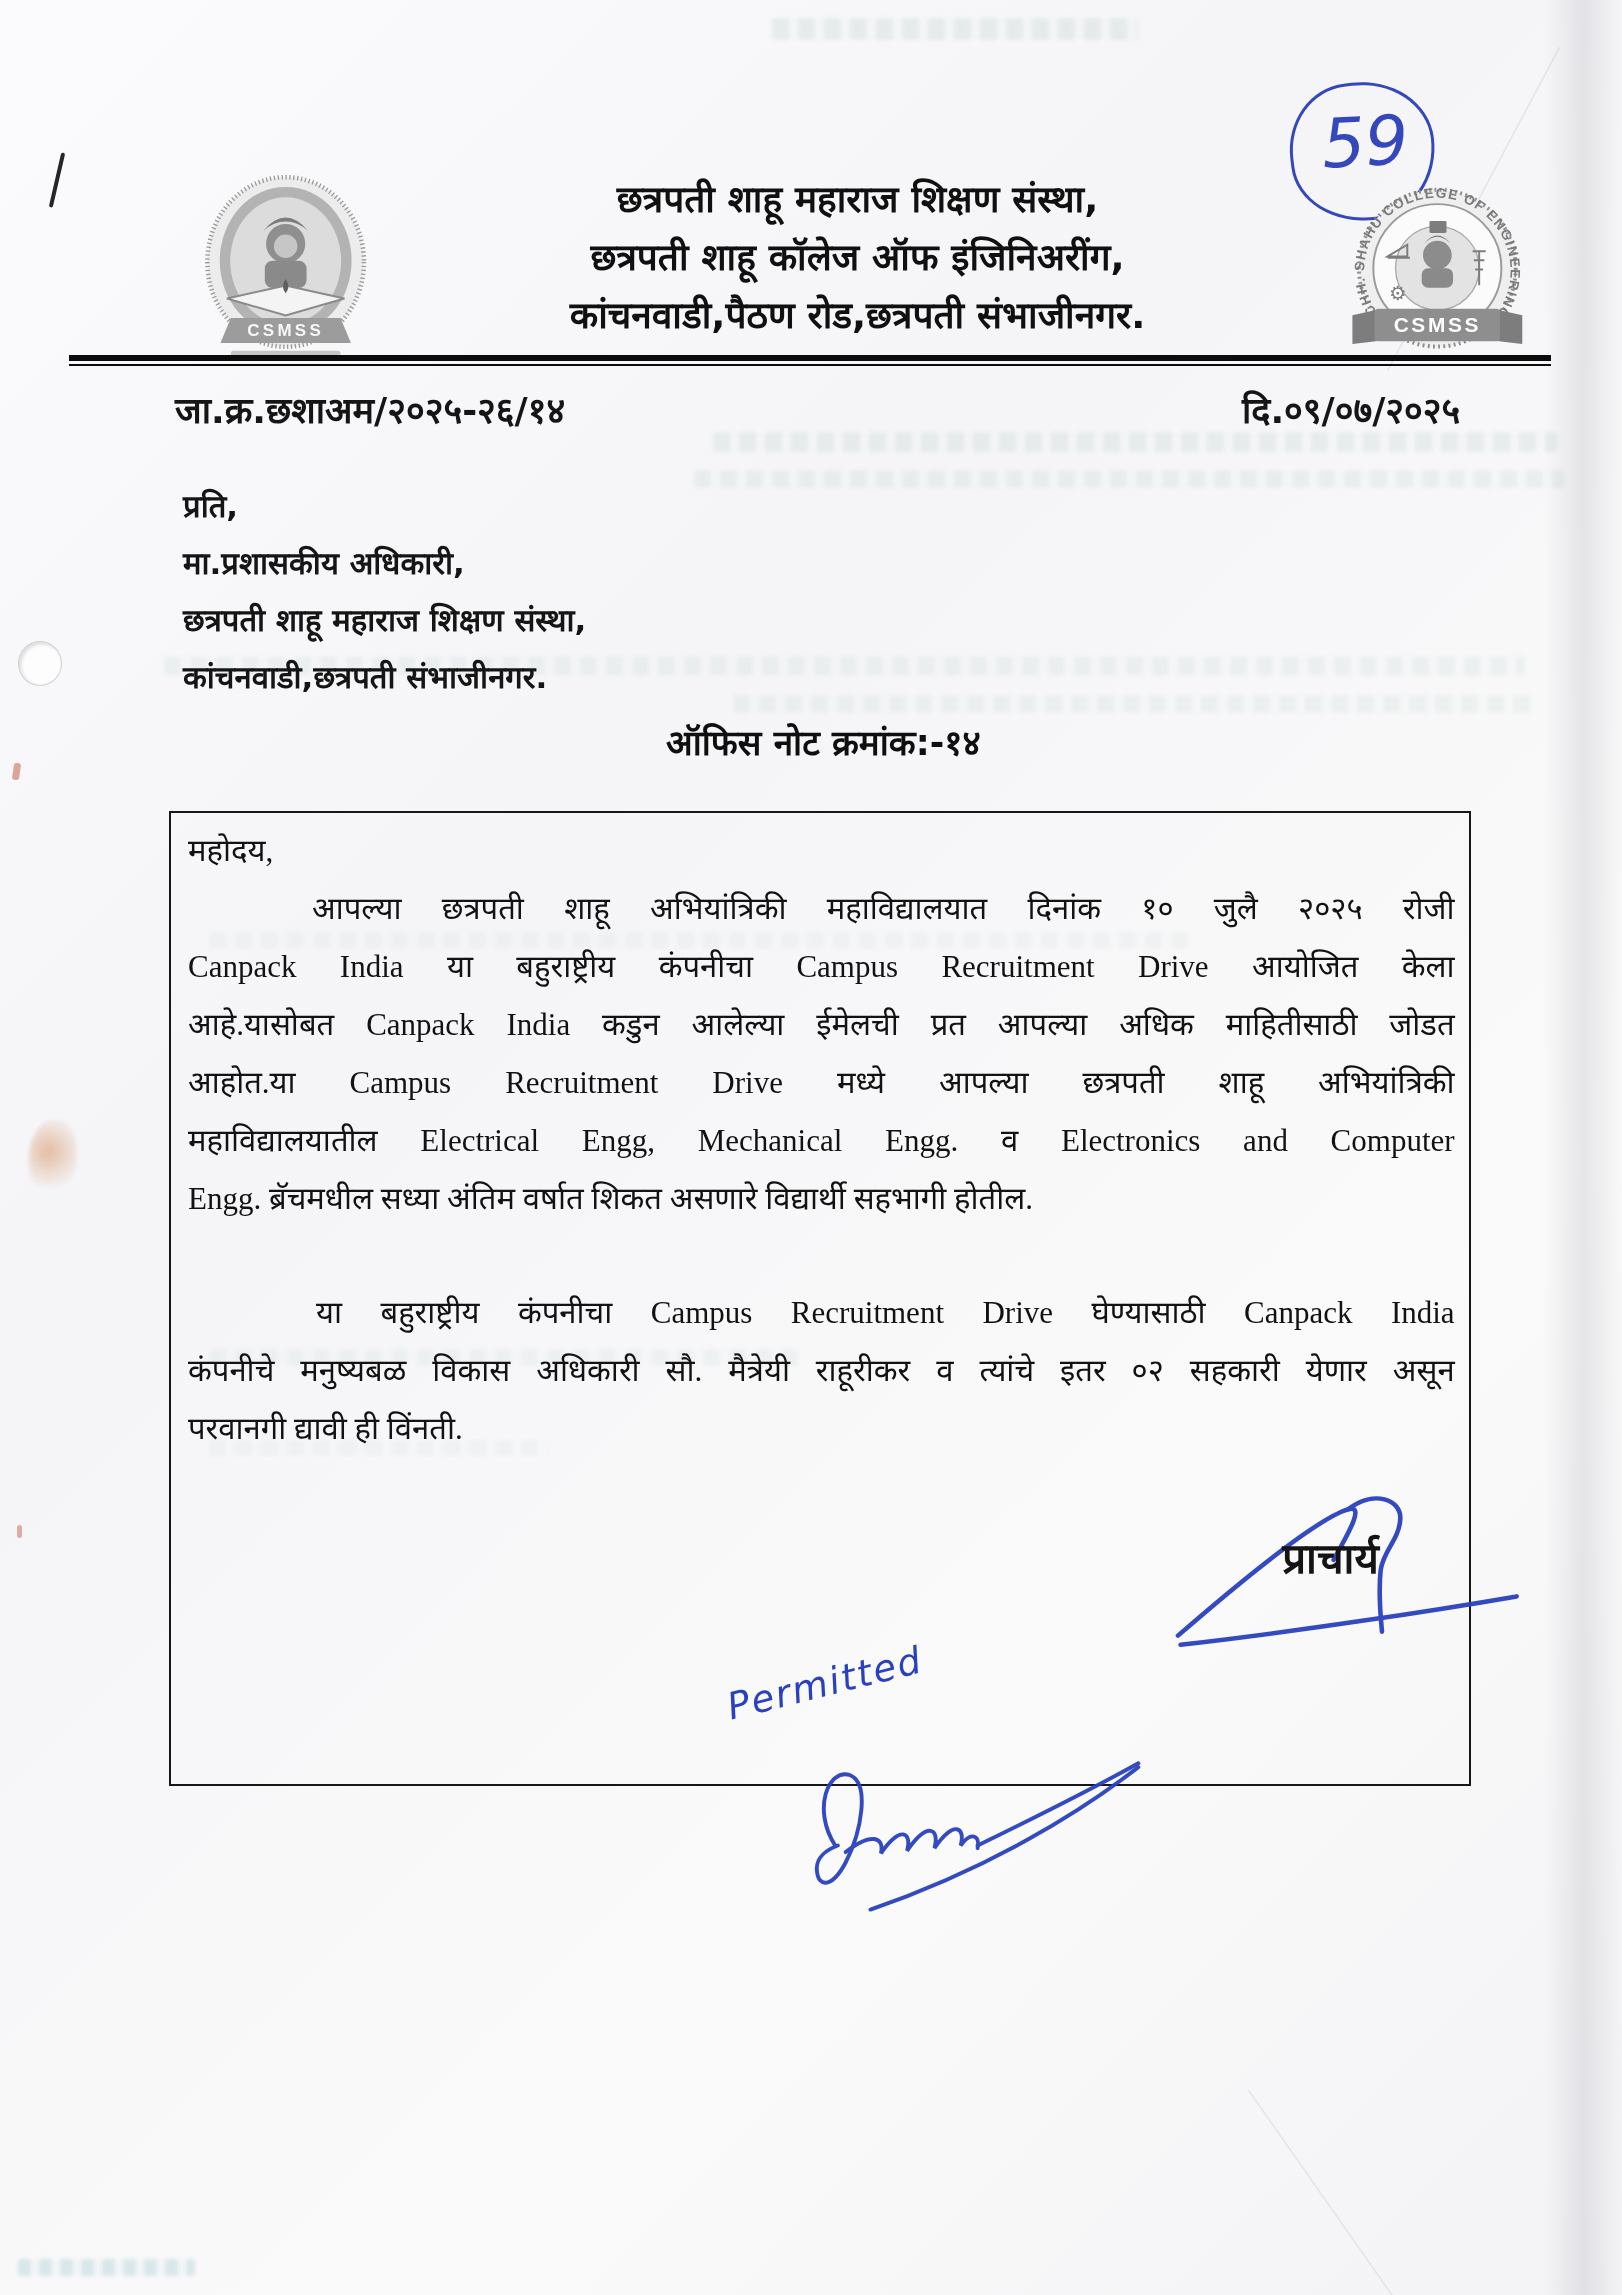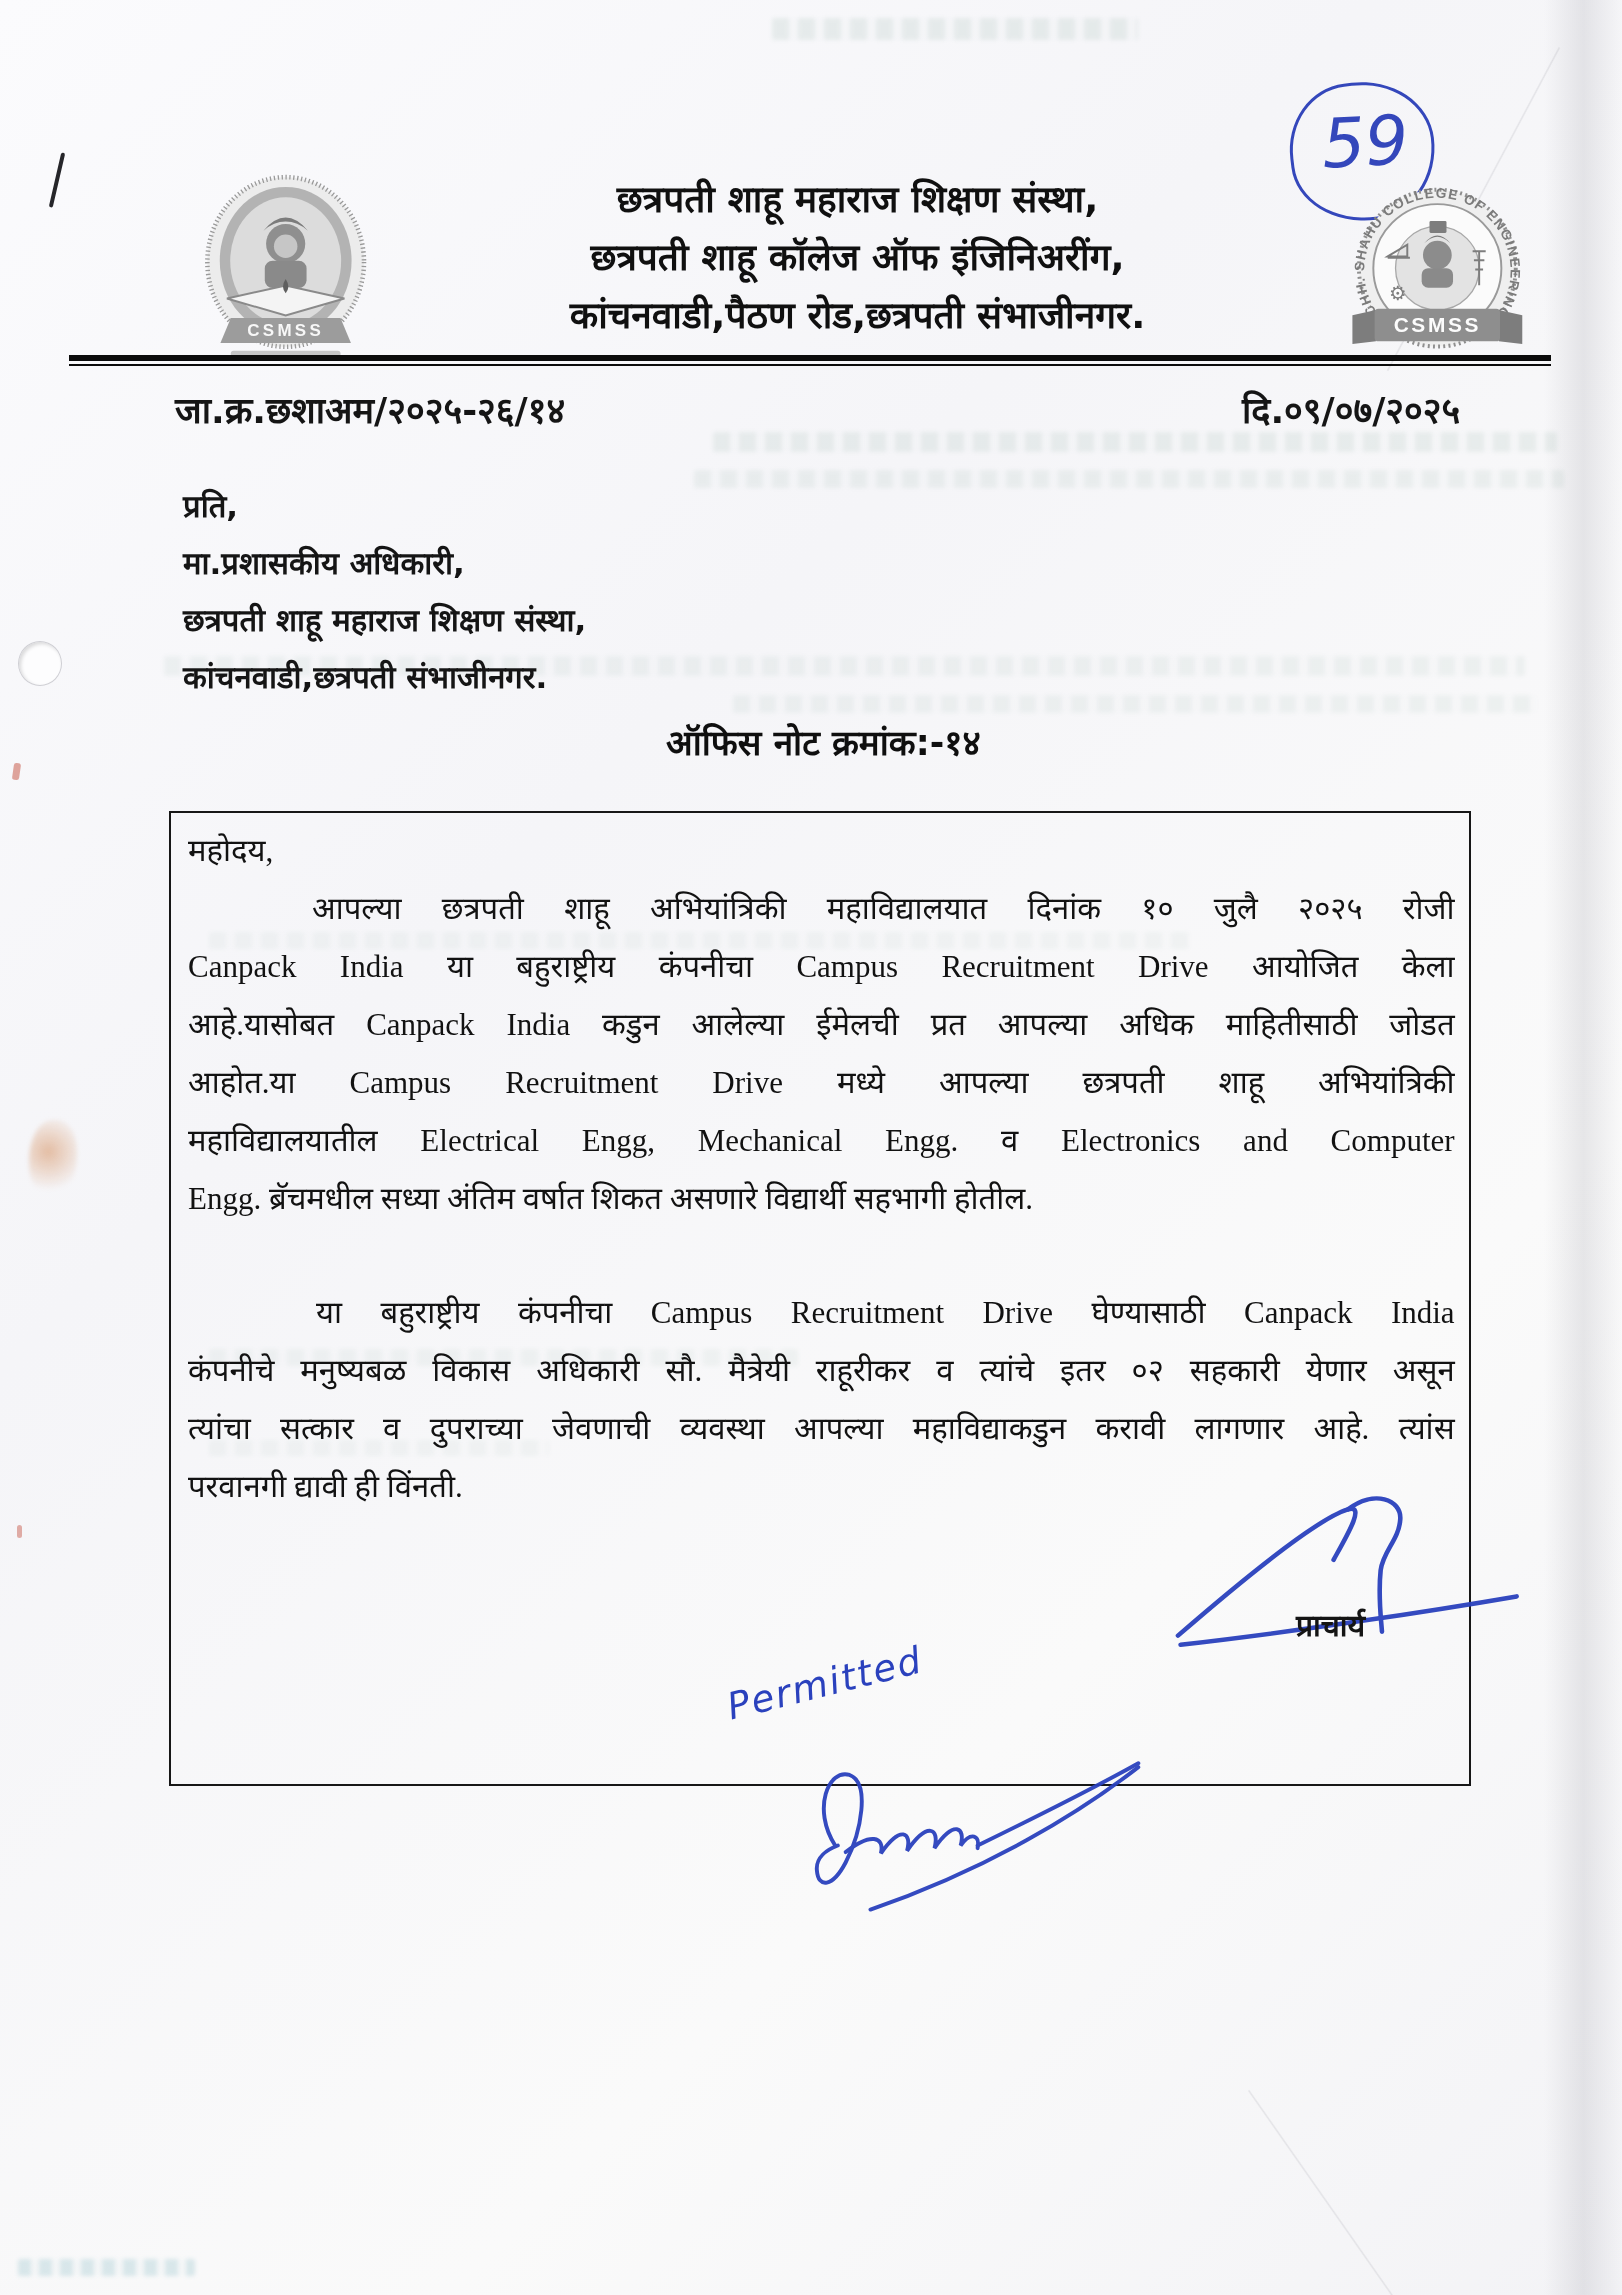--- a/index.html
+++ b/index.html
@@ -22,21 +22,21 @@
   .jline{text-align:justify;text-align-last:justify;}
   .ind1{text-indent:124px;}
   .ind2{text-indent:128px;}
   .closing{margin-top:51px;padding-left:175px;}
   .circle59{left:1290px;top:82px;width:139px;height:133px;border:3.9px solid #3447bb;
             border-radius:48% 58% 52% 60%/55% 52% 60% 50%;transform:rotate(-7deg);}
   .circle59 span{position:absolute;left:30px;top:18.3px;font-size:68px;font-style:italic;
                  font-family:"DejaVu Sans",sans-serif;color:#3447bb;transform:rotate(4deg);}
   .permitted{left:725px;top:1662px;font-size:37px;font-style:italic;letter-spacing:2px;
              font-family:"DejaVu Sans",sans-serif;color:#2a41bd;transform:rotate(-14deg);}
-  .designation{left:1242px;top:1604px;width:177px;text-align:center;font-size:30px;font-weight:600;
+  .designation{left:1242px;top:1528px;width:177px;text-align:center;font-size:42px;font-weight:600;
                font-family:Liberation Mono, monospace;color:#141414;}
   
   .bleed{position:absolute;filter:blur(2px);border-radius:2.6px;
          background:repeating-linear-gradient(90deg,rgba(104,146,130,.55) 0 17px,rgba(104,146,130,.07) 17px 26px);}
   .crease{position:absolute;background:linear-gradient(90deg,transparent,rgba(150,150,160,.20),transparent);}
   .penstroke{left:55px;top:152px;width:3.9px;height:56px;background:#26262a;border-radius:2px;transform:rotate(13deg);}
   .punch{left:18.3px;top:641px;width:42px;height:43px;border-radius:50%;background:#fdfdfe;
          border:1.3px solid #cfcfd4;box-shadow:inset 2px 2px 3.9px rgba(0,0,0,.14);}
   .smudge{left:29px;top:1120px;width:48px;height:79px;border-radius:50% 40% 55% 45%;
           background:radial-gradient(circle at 40% 40%,rgba(205,120,60,.45),rgba(205,120,60,0) 70%);filter:blur(2px);}
@@ -134,21 +134,20 @@
       <div class="bline jline ind1">आपल्या छत्रपती शाहू अभियांत्रिकी महाविद्यालयात दिनांक १० जुलै २०२५ रोजी</div>
       <div class="bline jline">Canpack India  या बहुराष्ट्रीय कंपनीचा Campus Recruitment  Drive आयोजित केला</div>
       <div class="bline jline">आहे.यासोबत Canpack India कडुन आलेल्या ईमेलची प्रत आपल्या अधिक माहितीसाठी जोडत</div>
       <div class="bline jline">आहोत.या Campus Recruitment  Drive  मध्ये आपल्या छत्रपती शाहू अभियांत्रिकी</div>
       <div class="bline jline">महाविद्यालयातील Electrical Engg, Mechanical Engg. व Electronics and Computer</div>
       <div class="bline">Engg. ब्रॅचमधील सध्या अंतिम वर्षात शिकत असणारे विद्यार्थी सहभागी होतील.</div>
     </div>
     <div style="margin-top:56px;">
       <div class="bline jline ind2">या बहुराष्ट्रीय कंपनीचा Campus Recruitment  Drive घेण्यासाठी Canpack India</div>
       <div class="bline jline">कंपनीचे मनुष्यबळ विकास अधिकारी  सौ. मैत्रेयी राहूरीकर व त्यांचे इतर ०२ सहकारी  येणार असून</div>
-      <div class="bline jline">त्यांचा सत्कार व दुपराच्या जेवणाची व्यवस्था आपल्या महाविद्याकडुन करावी लागणार आहे. त्यांस</div>
       <div class="bline">परवानगी द्यावी ही विंनती.</div>
     </div>
   </div>
 
   <svg class="abs" style="left:1158px;top:1480px;" width="393" height="170" viewBox="0 0 600 260">
     <g fill="none" stroke="#2a41bd" stroke-width="7" stroke-linecap="round" opacity=".95">
       <path d="M30,238 C120,160 240,60 290,45 C318,36 288,86 268,122"></path>
       <path d="M290,45 C330,14 372,30 370,60 C368,92 344,108 340,138 C336,176 340,205 342,232"></path>
       <path d="M548,178 C420,200 210,232 34,252"></path>
     </g>

